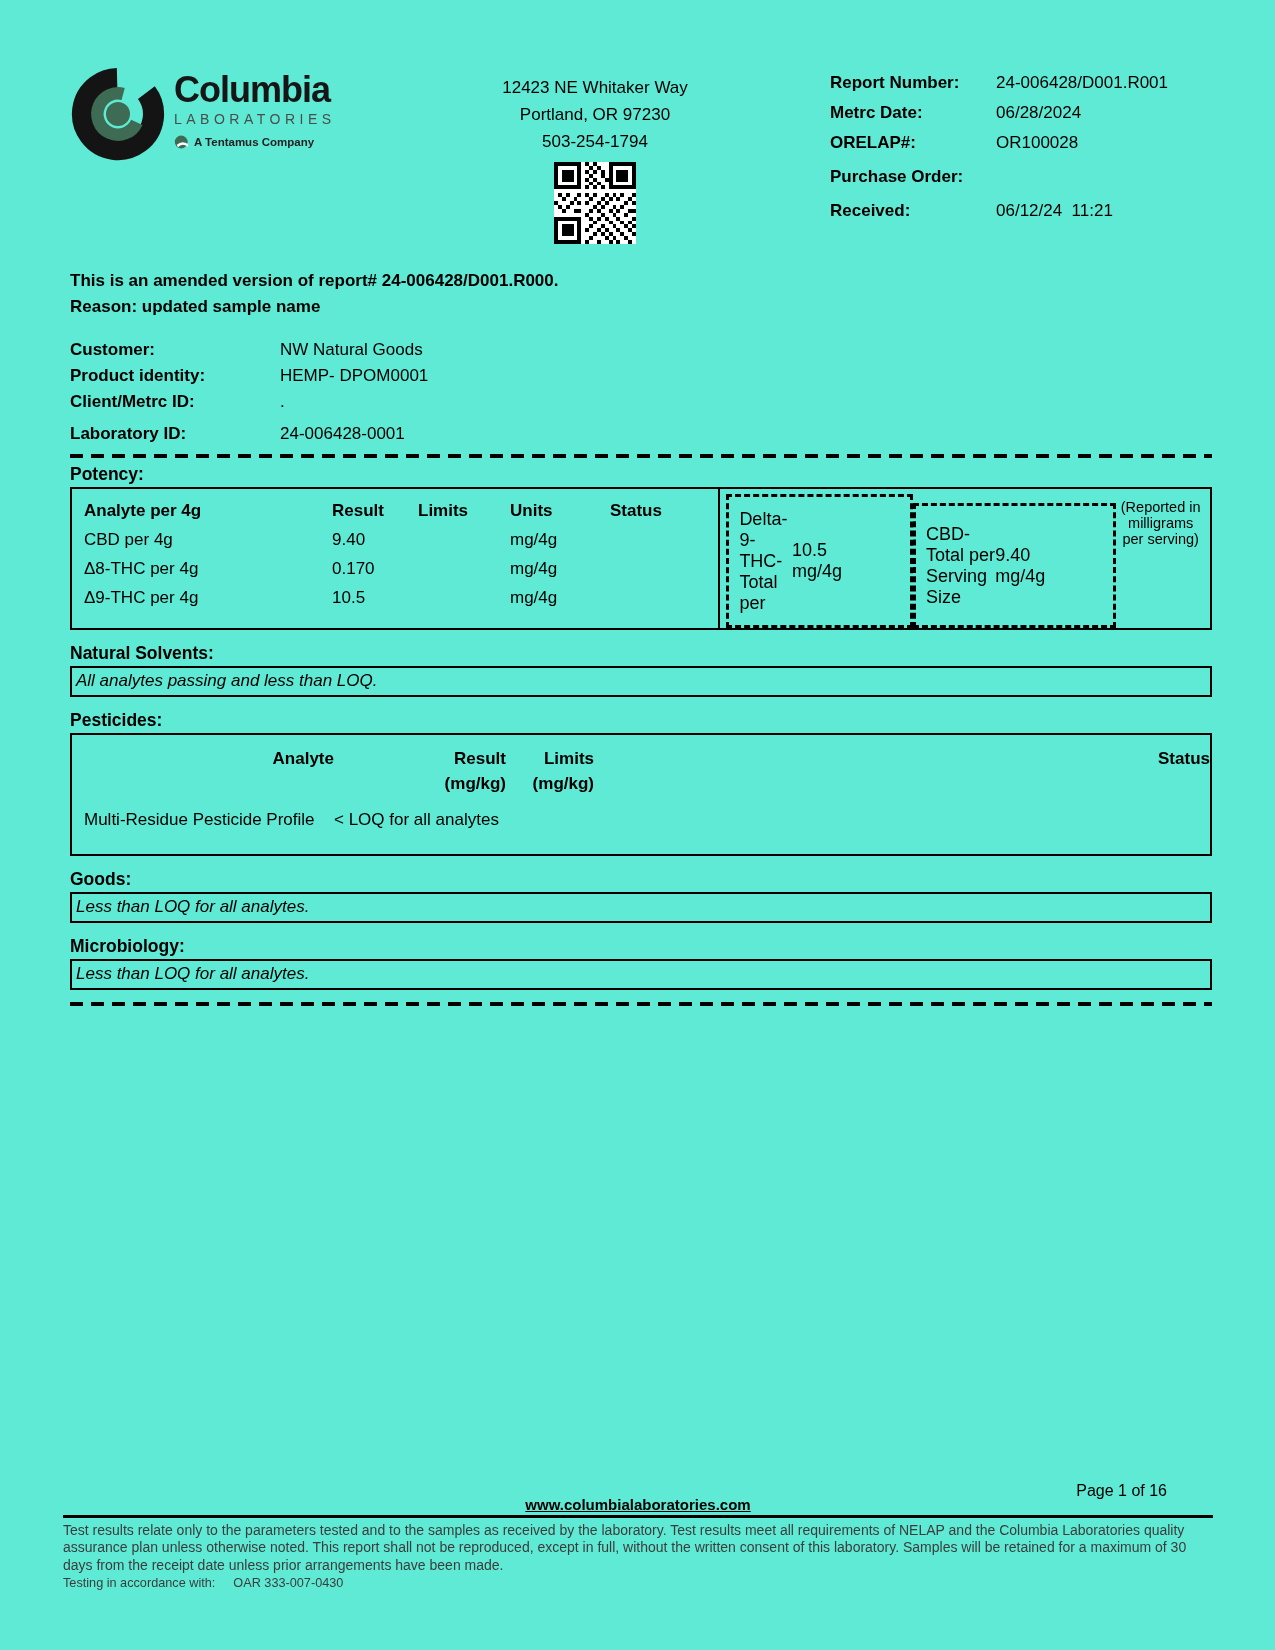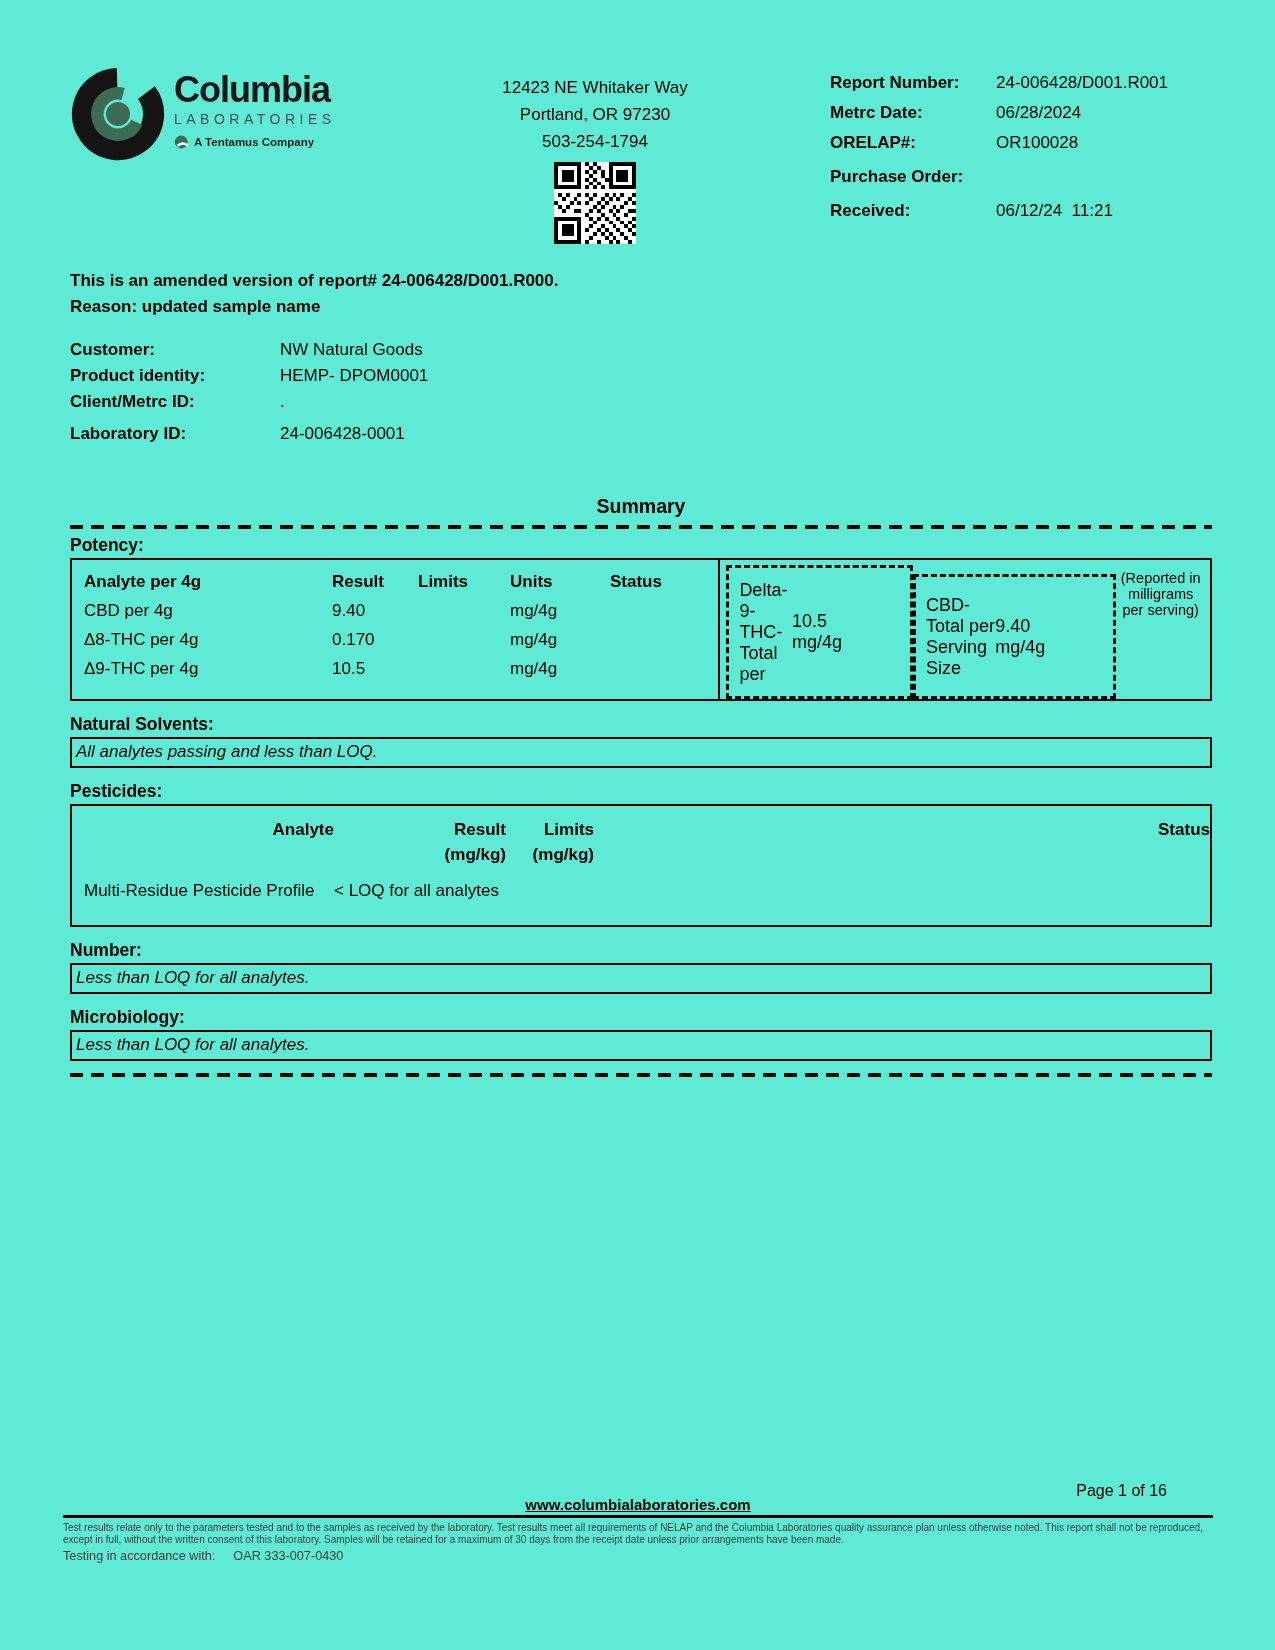--- a/index.html
+++ b/index.html
@@ -59,21 +59,21 @@
   .pest-box { border:2.5px solid #000; padding:12px 0 24px 12px; }
   .pest-grid { display:grid; grid-template-columns:250px 172px 88px auto; }
   .pest-grid .hdr { font-weight:bold; line-height:1.45;text-align:right; }
   .pest-grid .row-cell { margin-top:13px; }
 
   
   .footer { position:absolute; left:63px; right:62px; top:1482px; }
   .page-num { text-align:right; padding-right:46px; font-size:16px; }
   .site { text-align:center; font-size:15px; font-weight:bold; text-decoration:underline; margin-top:-4px; }
   .footer-rule { height:3px; background:#000; margin-top:2px; }
-  .disclaimer { margin-top:4px; font-size:10px; line-height:1.24; color:#3c3c3c; }
+  .disclaimer { margin-top:4px; font-size:14px; line-height:1.24; color:#3c3c3c; }
   .accordance { margin-top:2px; font-size:12.7px; color:#3c3c3c; display:flex; }
   .accordance .a-val { margin-left:18px; }
 </style>
 </head>
 <body>
 
 <div class="page">
   <div class="content">
 
     <div class="header">
@@ -159,21 +159,20 @@
       <div class="s-row">
         <span class="lbl">Client/Metrc ID:</span>
         <span class="val">.</span>
       </div>
       <div class="s-row gap-before">
         <span class="lbl">Laboratory ID:</span>
         <span class="val">24-006428-0001</span>
       </div>
     </div>
 
-    <div class="summary-title">Summary</div>
     <div class="dashed-rule"></div>
 
     <div class="sec-heading">Potency:</div>
     <div class="potency-box">
       <div class="pot-left">
         <div class="pot-grid">
           <div class="hdr">Analyte per 4g</div>
           <div class="hdr">Result</div>
           <div class="hdr">Limits</div>
           <div class="hdr">Units</div>
@@ -228,21 +227,21 @@
         </div>
         <div class="hdr">Status</div>
 
         <div class="row-cell">Multi-Residue Pesticide Profile</div>
         <div class="row-cell">&lt; LOQ for all analytes</div>
         <div class="row-cell"></div>
         <div class="row-cell"></div>
       </div>
     </div>
 
-    <div class="sec-heading mt">Number:</div>
+    <div class="sec-heading mt">Goods:</div>
     <div class="result-box">Less than LOQ for all analytes.</div>
 
     <div class="sec-heading mt">Microbiology:</div>
     <div class="result-box">Less than LOQ for all analytes.</div>
 
     <div class="dashed-rule" style="margin-top:12px;"></div>
   </div>
 
   <div class="footer">
     <div class="page-num">Page 1 of 16</div>

